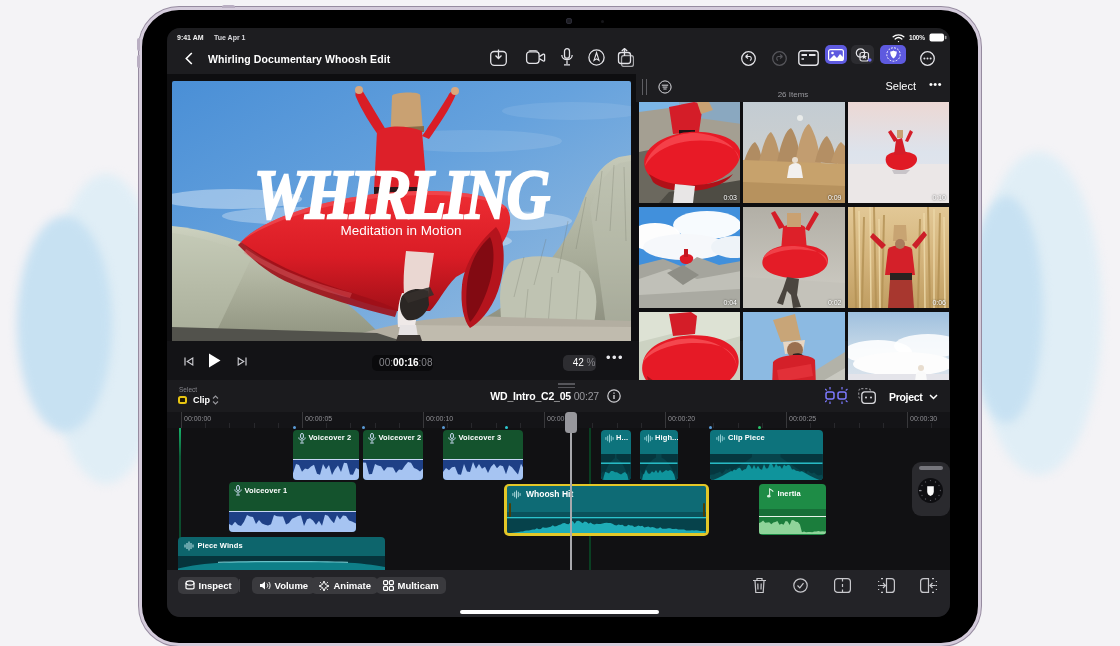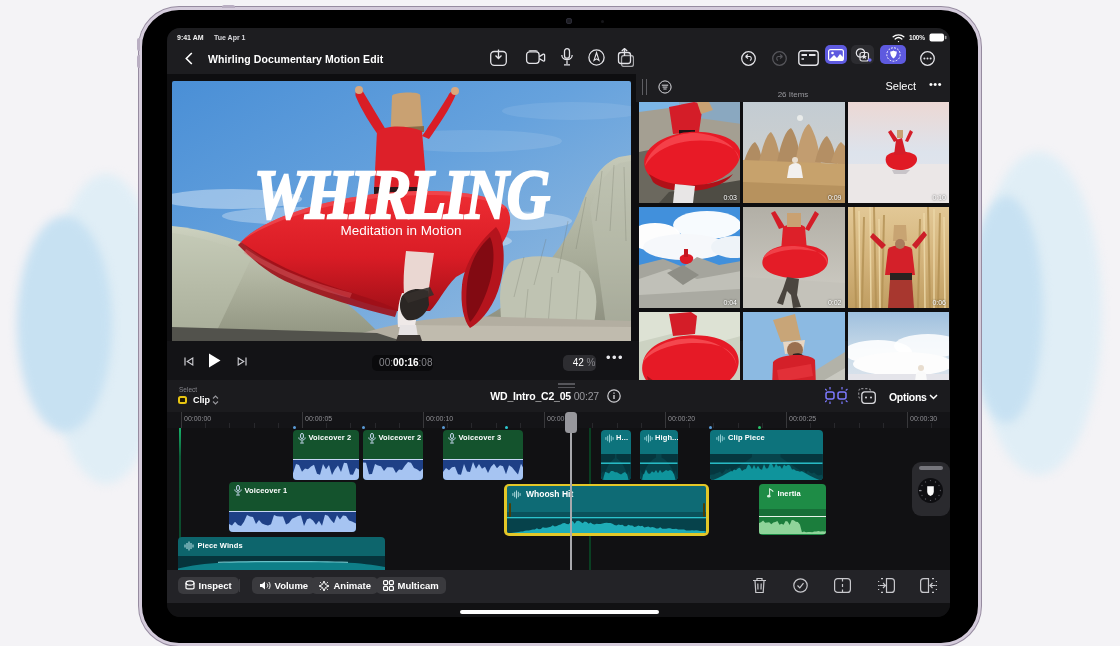--- a/index.html
+++ b/index.html
@@ -33,21 +33,21 @@
     background-size:783px 5px; background-repeat:no-repeat; background-position:14px 11px; }
   .tick { position:absolute; top:0; width:1px; height:16px; background:#38383b; }
   .ticklab { position:absolute; top:3px; font-size:7px; color:#8e8e93; }
   .clip { position:absolute; border-radius:4px; overflow:hidden; }
   .cliplab { position:absolute; left:16px; top:3.5px; font-size:7.5px; font-weight:bold; color:#fff; white-space:nowrap; letter-spacing:0.1px; }
   .vo { background:#14532d; }
   .micg { position:absolute; left:5px; top:3px; }
   .vo .vw { position:absolute; left:0; bottom:0; background:#1e4086; border-top:1.5px solid #c7d6f4; }
   .teal { background:#0d737c; }
   .tw { position:absolute; left:0; bottom:0; background:#07444c; }
-  #tltools { position:absolute; left:0; top:190px; width:783px; height:33px; background:#232327; }
+  #tltools { position:absolute; left:0; top:190px; width:783px; height:47px; background:#232327; }
   .tbtn { position:absolute; top:7px; height:17px; background:#3a3a3e; border-radius:5px;
     color:#fff; font-size:9.5px; font-weight:bold; display:flex; align-items:center; padding:0 7px; gap:4px; }
   #homebar { position:absolute; left:293px; top:582px; width:199px; height:4px; background:#fff; border-radius:2px; }
 </style>
 </head>
 <body>
 
   <div class="blob" style="left:48px;top:174px;width:116px;height:310px;background:#e0eef6;"></div>
   <div class="blob" style="left:17px;top:216px;width:95px;height:216px;background:#c7e1f2;"></div>
   <div class="blob" style="left:975px;top:152px;width:127px;height:323px;background:#e0eef6;"></div>
@@ -142,21 +142,21 @@
         </svg>
         <svg style="position:absolute;left:753px;top:23px;" width="15" height="15" viewBox="0 0 15 15">
           <circle cx="7.5" cy="7.5" r="6.8" fill="none" stroke="#e2e2e6" stroke-width="1.3"></circle>
           <circle cx="4.4" cy="7.5" r="1" fill="#e2e2e6"></circle>
           <circle cx="7.5" cy="7.5" r="1" fill="#e2e2e6"></circle>
           <circle cx="10.6" cy="7.5" r="1" fill="#e2e2e6"></circle>
         </svg>
       </div>
       <div class="sbtext" style="left:10px;">9:41 AM</div>
       <div class="sbtext" style="left:47px;color:#d9d9dd;">Tue Apr 1</div>
-      <div id="doctitle">Whirling Documentary Motion Edit</div>
+      <div id="doctitle">Whirling Documentary Whoosh Edit</div>
       <div id="preview">
 <svg width="459" height="260" viewBox="0 0 459 260">
 <defs>
 <linearGradient id="sky" x1="0" y1="0" x2="1" y2="1">
   <stop offset="0" stop-color="#4a8fd6"></stop>
               <stop offset="0.45" stop-color="#66a2dd"></stop>
   <stop offset="0.8" stop-color="#88b4de"></stop>
               <stop offset="1" stop-color="#a9c8e4"></stop>
 </linearGradient>
 <linearGradient id="hillL" x1="0" y1="0" x2="0" y2="1">
@@ -459,21 +459,21 @@
             <g stroke="#7d7aff" stroke-width="1.2">
               <path d="M5,0 L5,2.5 M5,14.5 L5,17 M17,0 L17,2.5 M17,14.5 L17,17 M0,2 L1.8,3.5 M0,15 L1.8,13.5 M22.5,2 L20.7,3.5 M22.5,15 L20.7,13.5"></path>
             </g>
           </svg>
           <svg style="position:absolute;left:691px;top:8px;" width="18" height="16" viewBox="0 0 18 16">
             <rect x="0.7" y="0.7" width="12" height="10" rx="2.5" fill="none" stroke="#88888c" stroke-width="1.2" stroke-dasharray="2.2 1.8"></rect>
             <rect x="3.8" y="3.8" width="13.5" height="11.5" rx="3" fill="#1b1b1e" stroke="#d8d8dc" stroke-width="1.3"></rect>
             <circle cx="8" cy="9.5" r="1" fill="#d8d8dc"></circle>
             <circle cx="13" cy="9.5" r="1" fill="#d8d8dc"></circle>
           </svg>
-          <div style="position:absolute;left:722px;top:11px;font-size:10.5px;font-weight:bold;color:#fff;letter-spacing:-0.3px;">Options</div>
+          <div style="position:absolute;left:722px;top:11px;font-size:10.5px;font-weight:bold;color:#fff;letter-spacing:-0.3px;">Project</div>
           <svg style="position:absolute;left:762px;top:14px;" width="9" height="6" viewBox="0 0 9 6">
             <path d="M1,1 L4.5,4.5 L8,1" stroke="#fff" stroke-width="1.5" fill="none"></path>
           </svg>
         </div>
         <div id="ruler">
           <div class="tick" style="left:13.5px;"></div>
           <div class="ticklab" style="left:17px;">00:00:00</div>
           <div class="tick" style="left:134.5px;"></div>
           <div class="ticklab" style="left:138px;">00:00:05</div>
           <div class="tick" style="left:256px;"></div>

